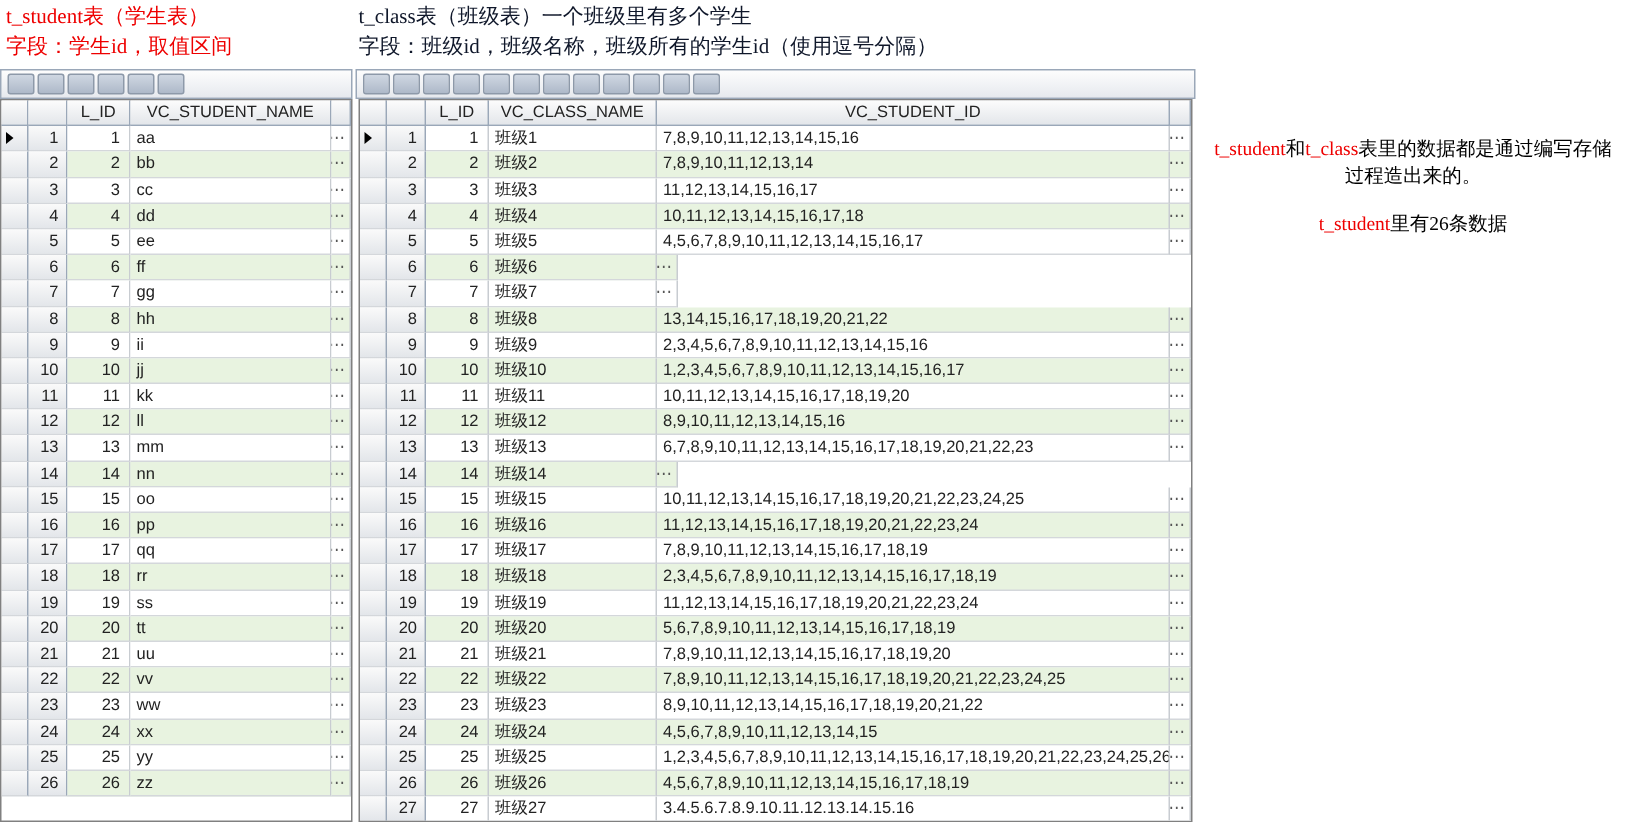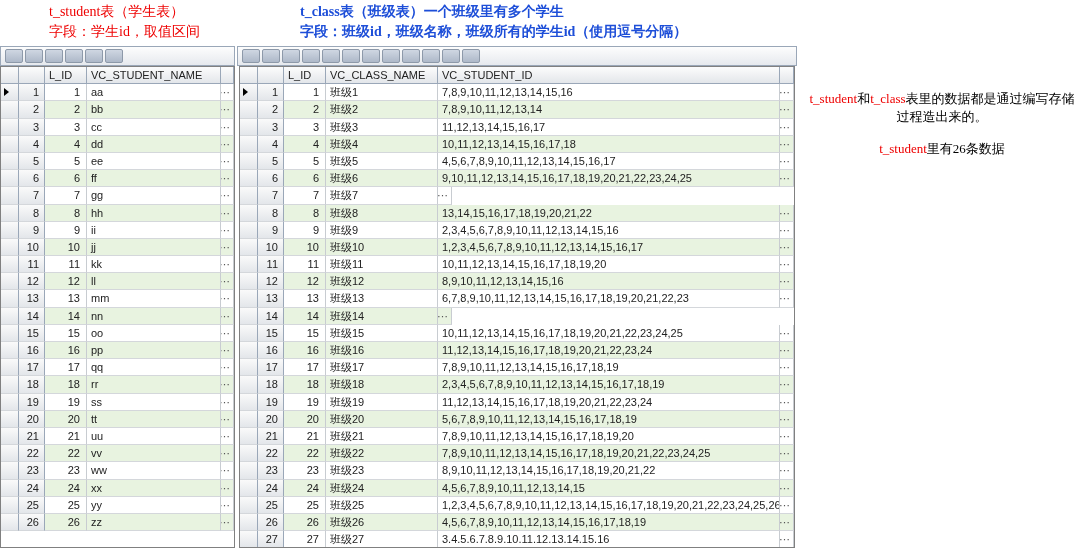--- a/index.html
+++ b/index.html
@@ -16,26 +16,25 @@
   .page {
     display: flex;
     flex-direction: column;
     width: 100%;
     height: 100%;
   }
 
   
   .annot-row {
     display: flex;
-    gap: 16px;
+    gap: 0;
     padding: 2px 4px 4px 4px;
-    margin-left: 45px;
   }
   .annot-left  { width: 235px; color: #e00; font-family: SimSun, serif; font-size: 14px; line-height: 20px; }
-  .annot-right { flex: 1;      color: #1d4ed8; font-family: SimSun, serif; font-size: 14px; line-height: 20px; font-weight: bold; }
+  .annot-right { flex: 1;      color: #0f172a; font-family: SimSun, serif; font-size: 14px; line-height: 20px; }
 
   
   .toolbar-row { display: flex; gap: 2px; }
   .toolbar {
     height: 20px;
     border: 1px solid #9aa7b8;
     display: flex;
     align-items: center;
     gap: 2px;
     padding: 0 4px;
@@ -72,20 +71,21 @@
   .grid-header .cell {
     background: linear-gradient(#fcfcfc,#e3e6ea);
     border-right: 1px solid #9aa7b8;
     border-bottom: 1px solid #9aa7b8;
     font-family: Tahoma, sans-serif;
     font-size: 11px;
     color: #222;
     padding: 0 4px;
     overflow: hidden;
     white-space: nowrap;
+    text-align: center;
   }
 
   .grid-body {
     overflow: hidden;
     flex: 1;
   }
 
   .grid-row .cell {
     border-right: 1px solid #c8ccd1;
     border-bottom: 1px solid #d4d7db;
@@ -455,21 +455,20 @@
             <div class="cell data mid col-id">5</div>
             <div class="cell data text col-n">班级5</div>
             <div class="cell data text col-s">4,5,6,7,8,9,10,11,12,13,14,15,16,17</div>
             <div class="cell data ell col-e"></div>
           </div>
           <div class="grid-row even">
             <div class="cell gutter col-g"></div>
             <div class="cell rownum col-r">6</div>
             <div class="cell data mid col-id">6</div>
             <div class="cell data text col-n">班级6</div>
-            <div class="cell data text col-s">9,10,11,12,13,14,15,16,17,18,19,20,21,22,23,24,25</div>
             <div class="cell data ell col-e"></div>
           </div>
           <div class="grid-row">
             <div class="cell gutter col-g"></div>
             <div class="cell rownum col-r">7</div>
             <div class="cell data mid col-id">7</div>
             <div class="cell data text col-n">班级7</div>
             <div class="cell data ell col-e"></div>
           </div>
           <div class="grid-row even">

